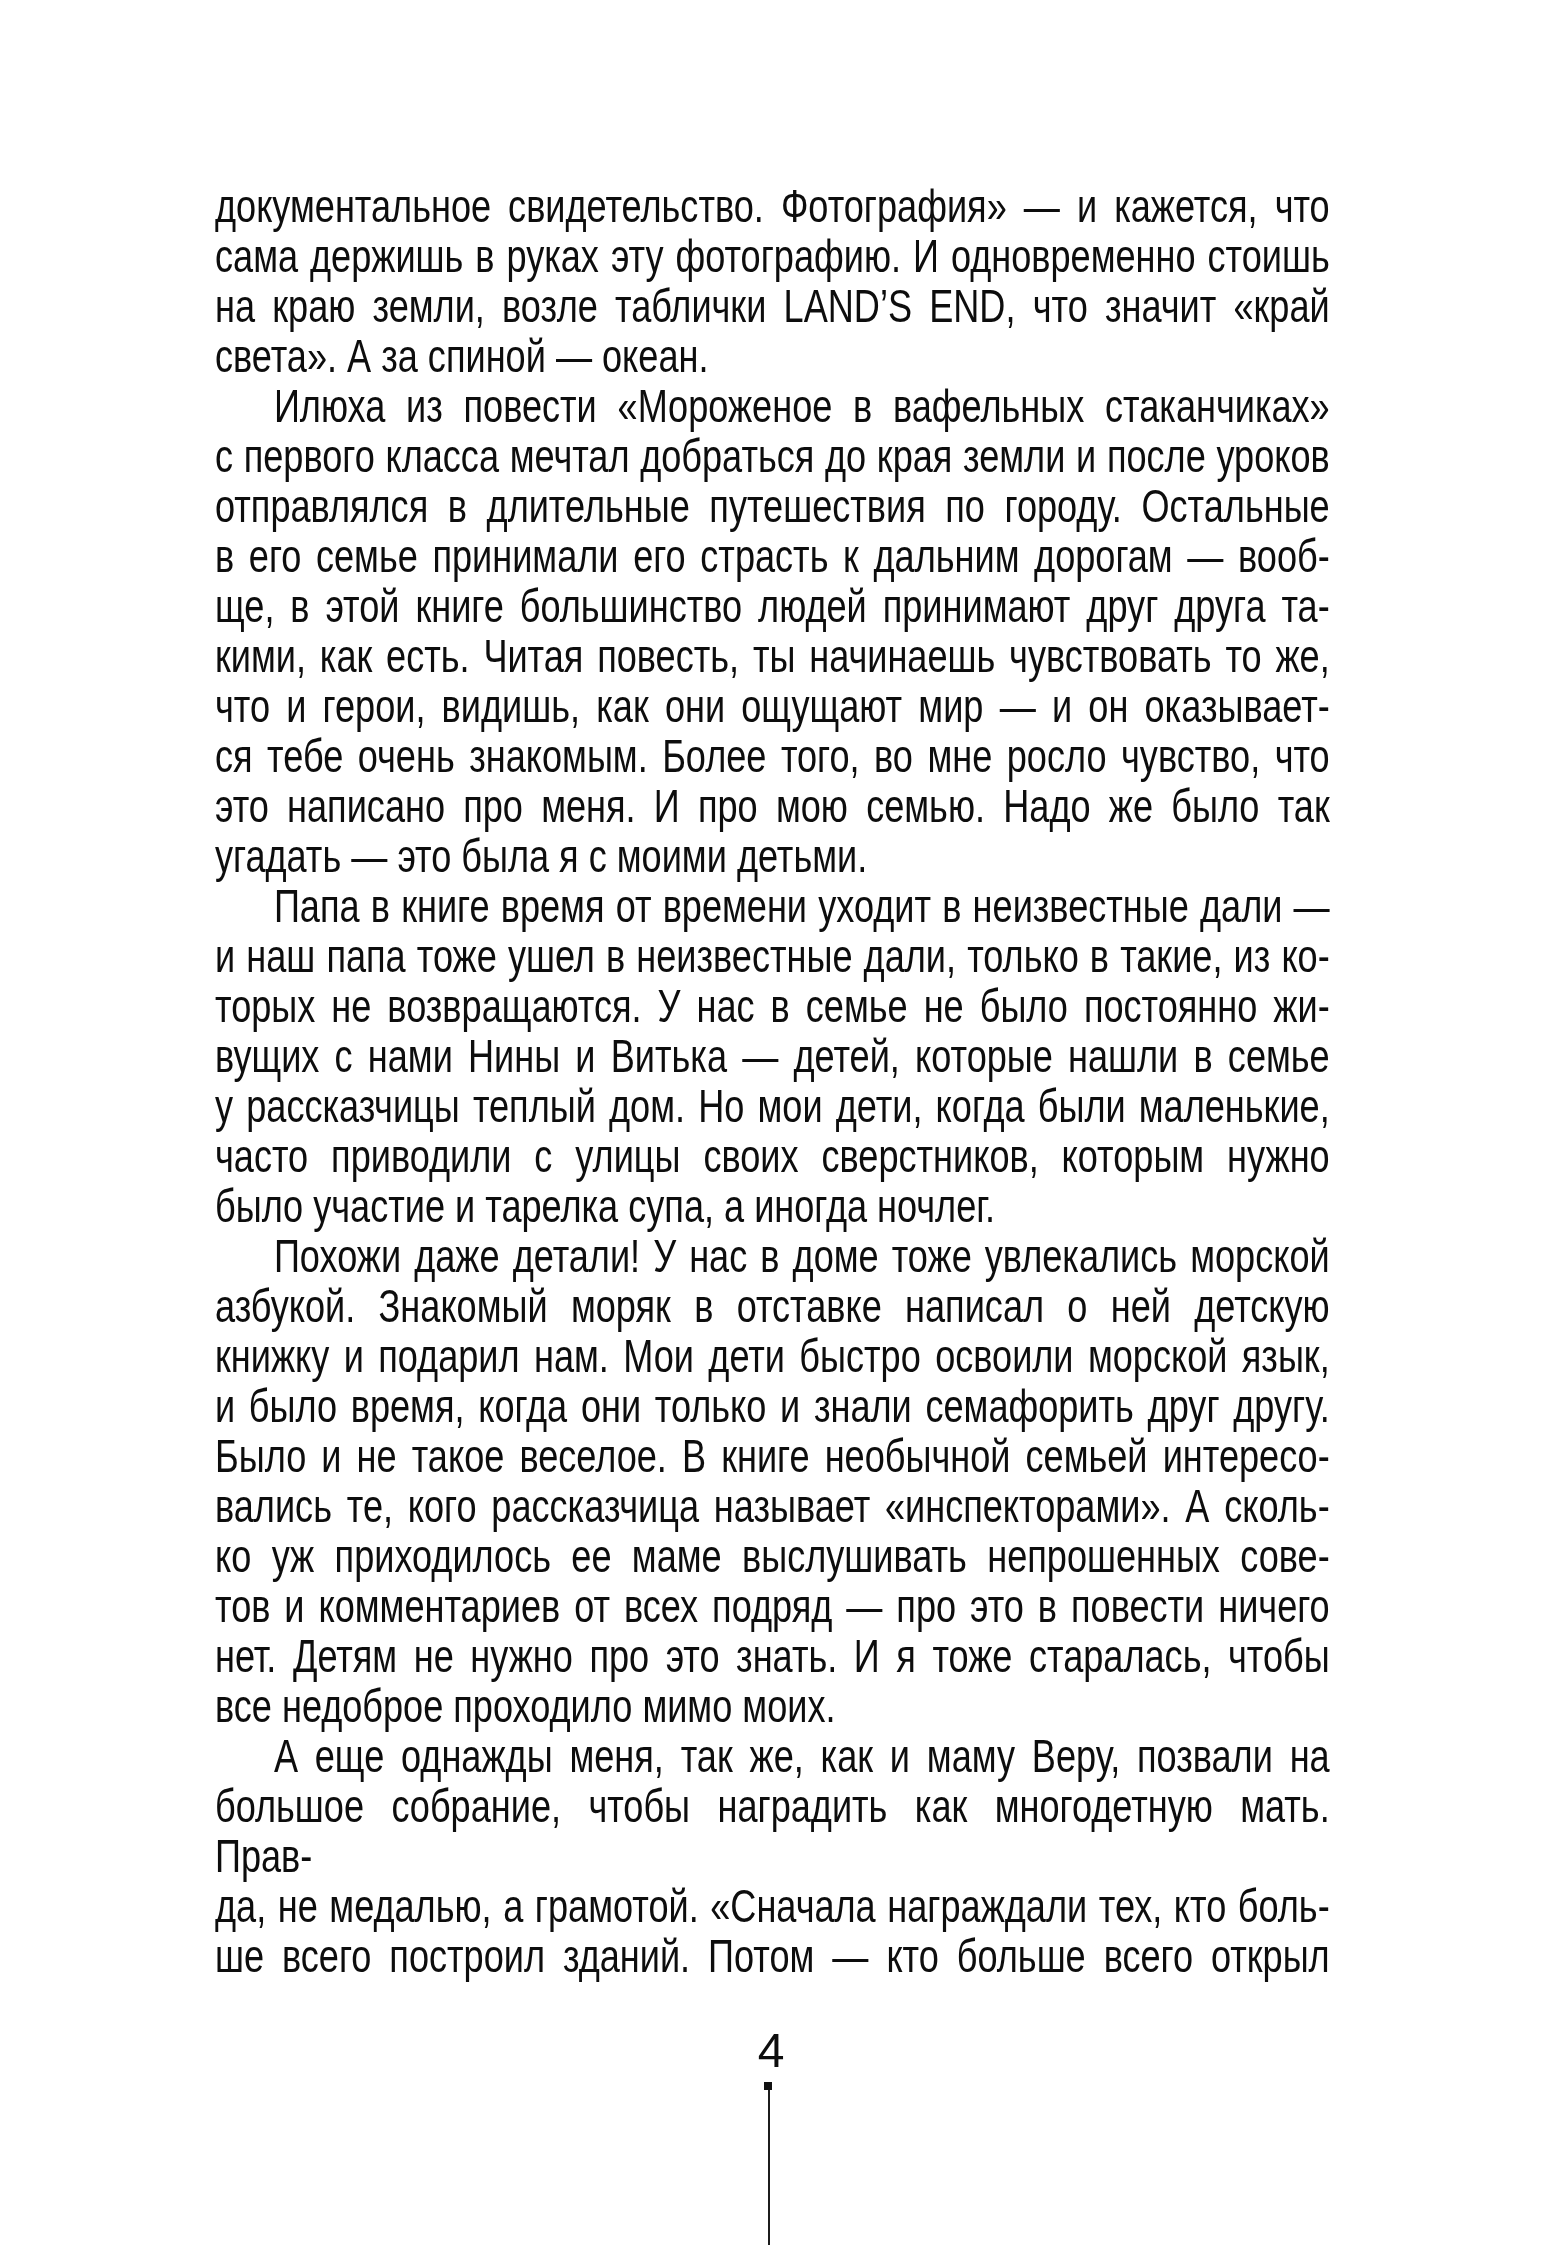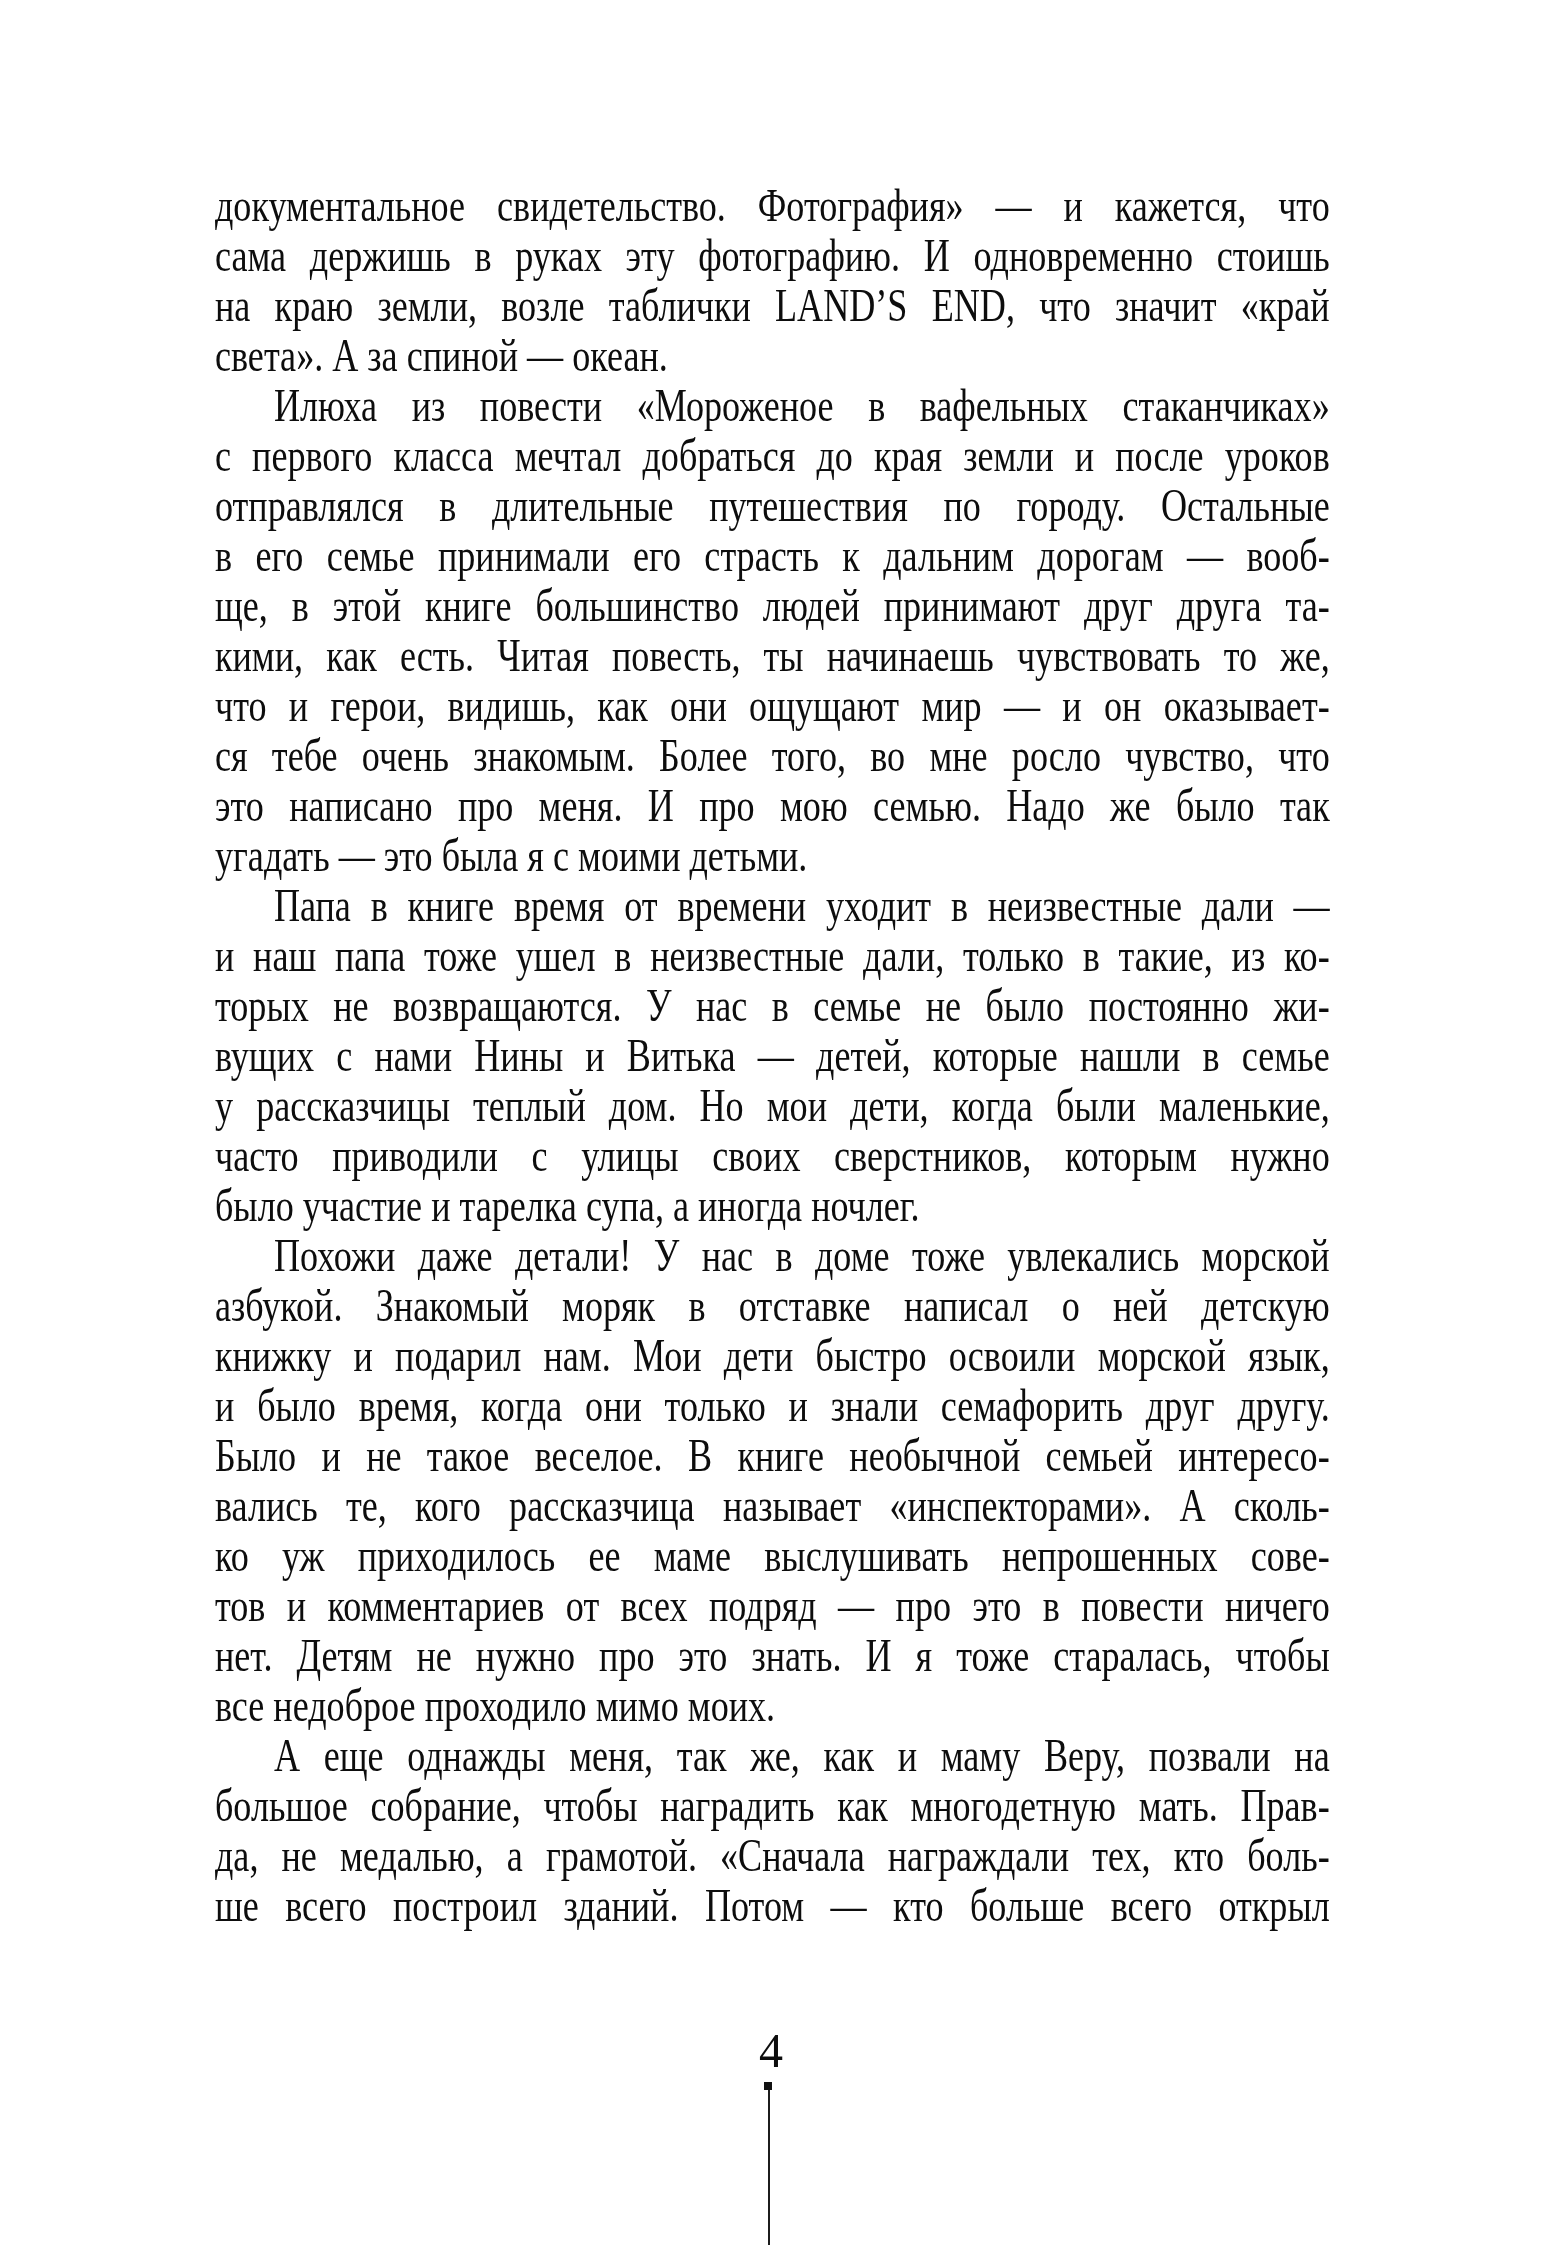--- a/index.html
+++ b/index.html
@@ -7,21 +7,21 @@
     margin: 0;
     padding: 0;
     background: #ffffff;
   }
   .page {
     position: relative;
     width: 1542px;
     height: 2245px;
     background: #ffffff;
     overflow: hidden;
-    font-family: Liberation Serif, serif;
+    font-family: Liberation Sans, sans-serif;
     color: #0d0d0d;
   }
   
   .text-block {
     position: absolute;
     left: 215px;
     top: 181px;
     width: 1420px;
     transform: scaleX(0.785);
     transform-origin: 0 0;

